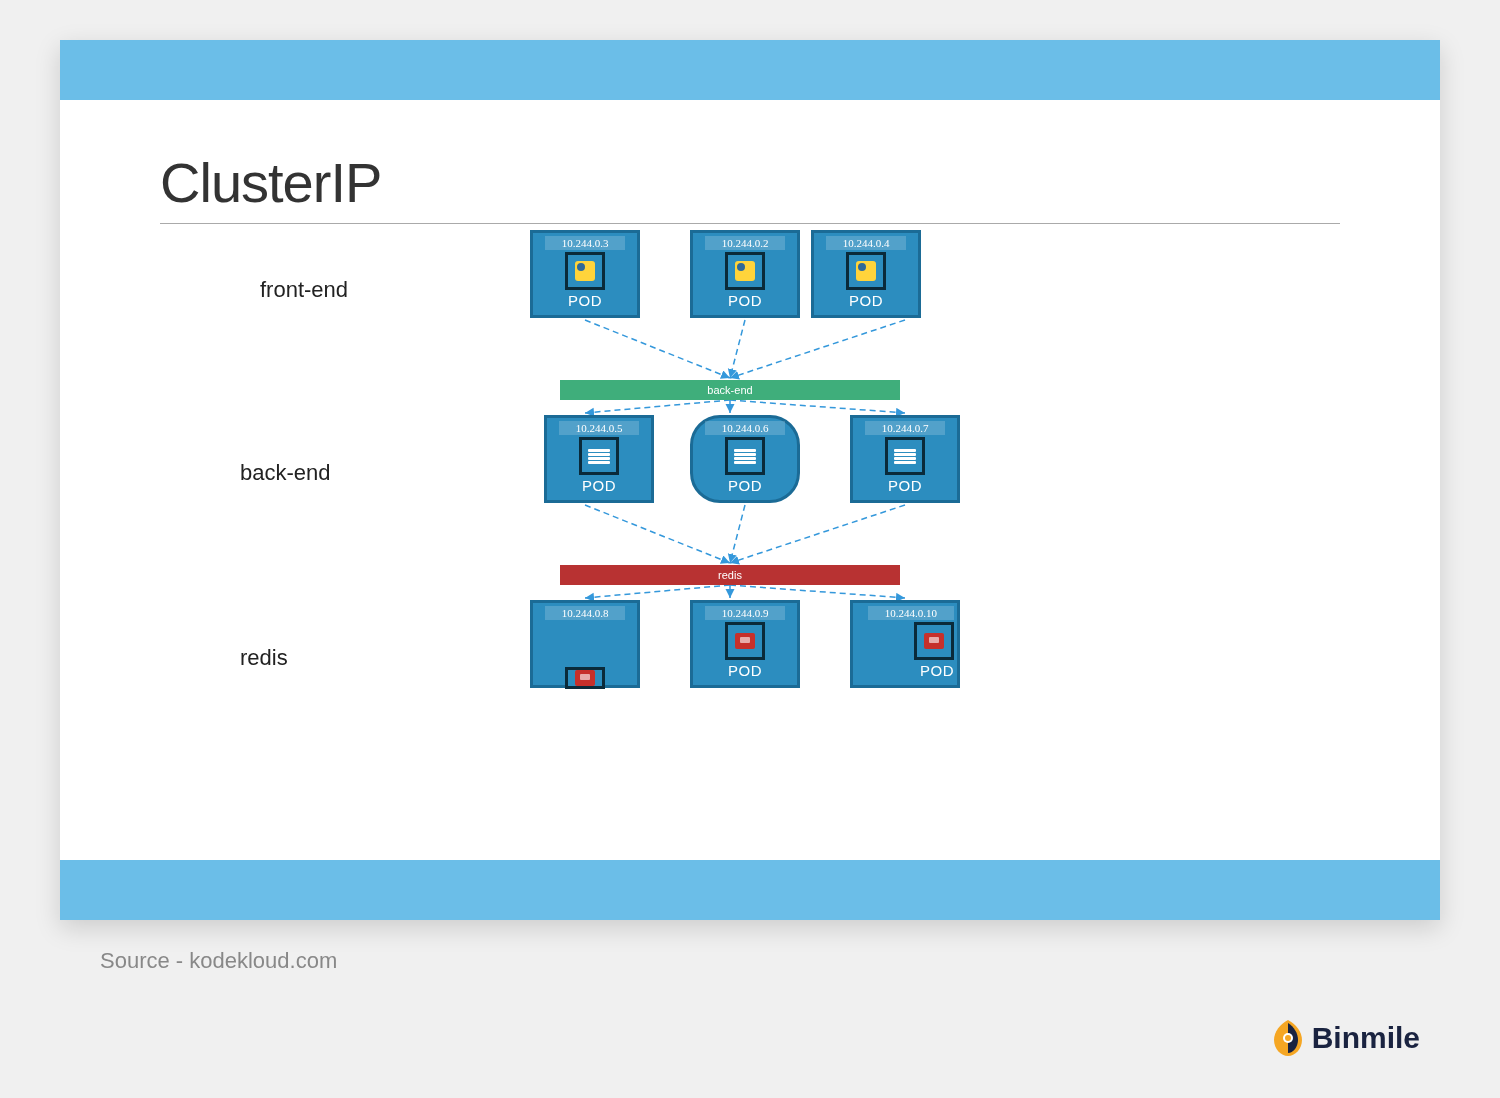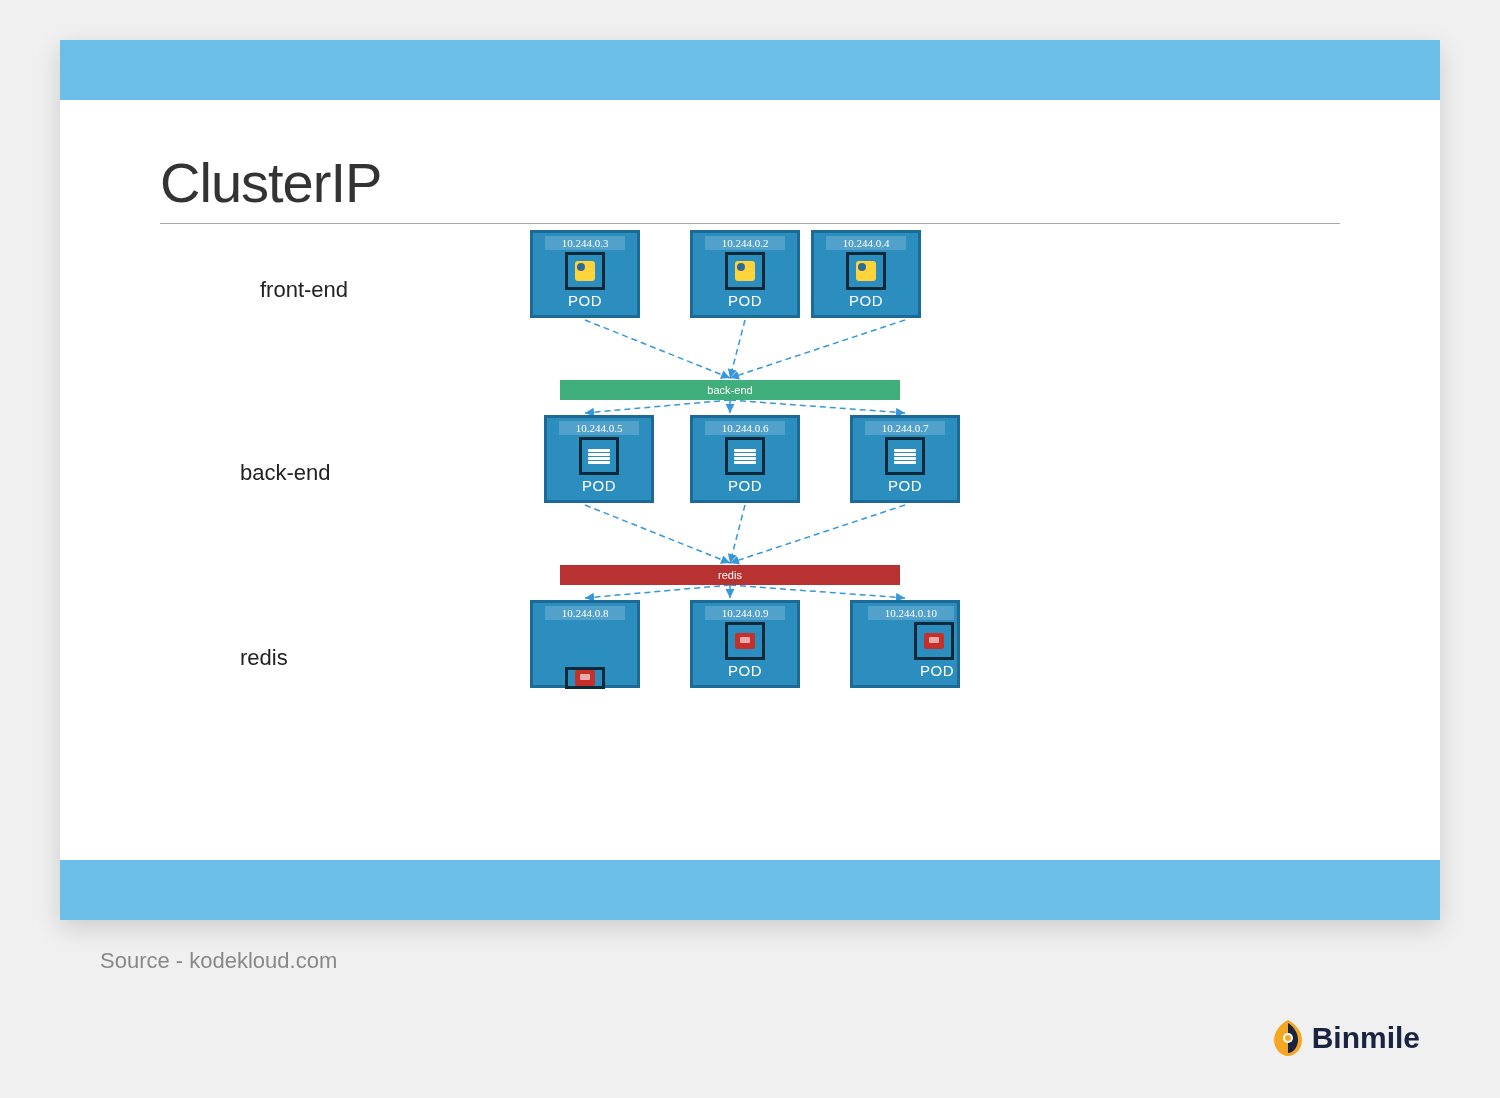--- a/index.html
+++ b/index.html
@@ -225,21 +225,21 @@
           <div class="pod-icon">
             <div class="icon-db">
               <span></span>
               <span></span>
               <span></span>
               <span></span>
             </div>
           </div>
           <div class="pod-label">POD</div>
         </div>
-        <div class="pod" style="left: 530px; top: 185px;">
+        <div class="pod" style="left: 530px; top: 185px; border-radius: 30px;">
           <div class="pod-ip">10.244.0.6</div>
           <div class="pod-icon">
             <div class="icon-db">
               <span></span>
               <span></span>
               <span></span>
               <span></span>
             </div>
           </div>
           <div class="pod-label">POD</div>

